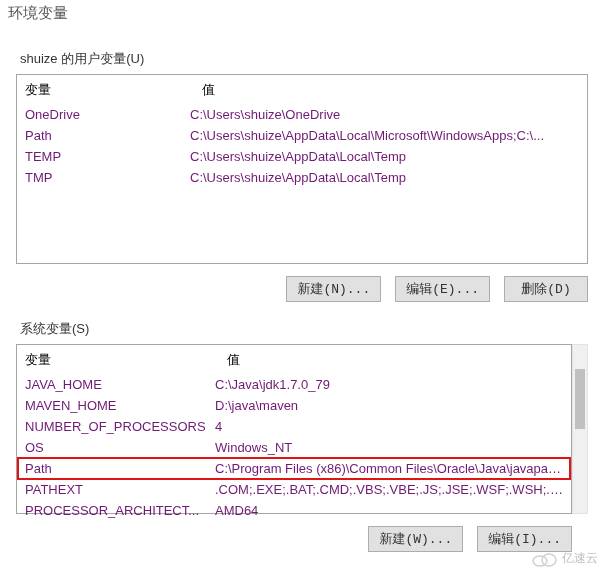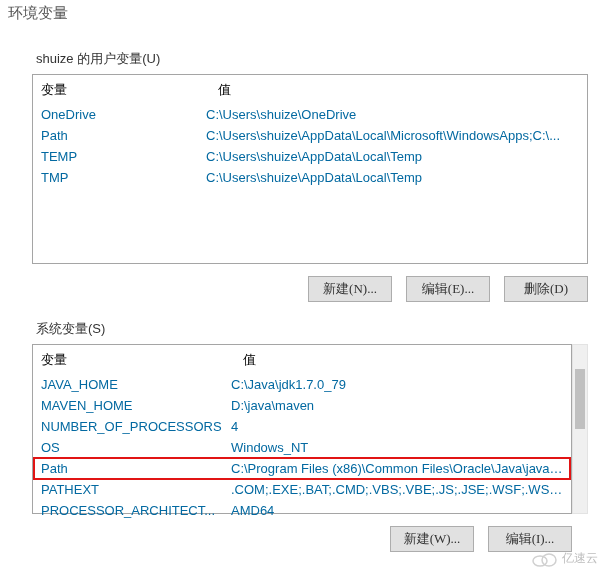--- a/index.html
+++ b/index.html
@@ -13,21 +13,21 @@
     overflow: hidden;
     position: relative;
   }
   .title-bar {
     padding: 4px 8px 8px 8px;
     color: #555;
     font-size: 15px;
     position: relative;
   }
   .main {
-    padding: 0 16px 10px 32px;
+    padding: 0 16px 10px 16px;
     margin-top: 19px;
   }
   .section-label {
     font-size: 13px;
     margin: 10px 0 6px 4px;
     color: #333;
   }
   .table-box {
     border: 1px solid #a5a5a5;
     background: #ffffff;
@@ -40,42 +40,42 @@
     font-size: 13px;
     gap: 12px;
   }
   .col-var { flex: 0 0 165px; }
   .col-var2 { flex: 0 0 190px; }
   .col-val { flex: 1 1 auto; white-space: nowrap; overflow: hidden; text-overflow: ellipsis; }
   .row {
     display: flex;
     padding: 3px 8px;
     font-size: 13px;
-    color: #0369a1;
+    color: #701a75;
   }
   .row.highlight {
     border: 2px solid #e11414;
     margin: -1px 0;
     padding: 2px 6px;
   }
   .user-box { height: 190px; }
   .sys-box { height: 170px; position: relative; }
   .button-row {
     display: flex;
     justify-content: flex-end;
     gap: 14px;
     margin: 12px 0 18px 0;
   }
   button.win {
     border: 1px solid #adadad;
     background: #e1e1e1;
     min-width: 84px;
     height: 26px;
     font-size: 13px;
-    font-family: Liberation Serif, serif;
+    font-family: Liberation Mono, monospace;
     color: #333;
     padding: 0 10px;
   }
   .scrollbar-track {
     position: absolute;
     right: -16px;
     top: 0;
     width: 16px;
     bottom: 0;
     background: #f0f0f0;

